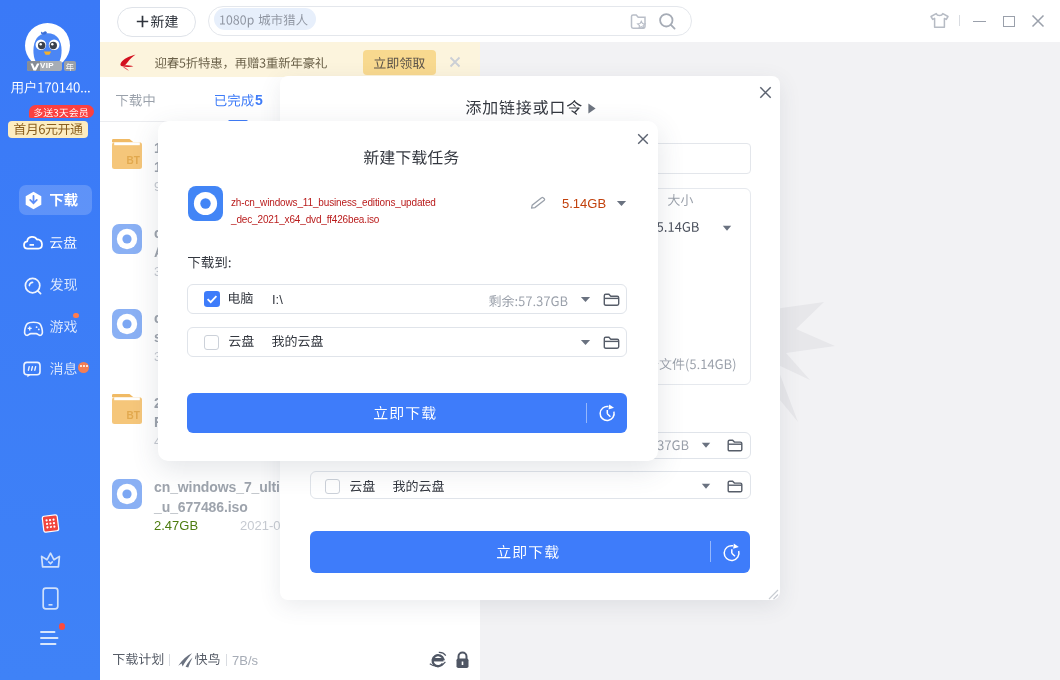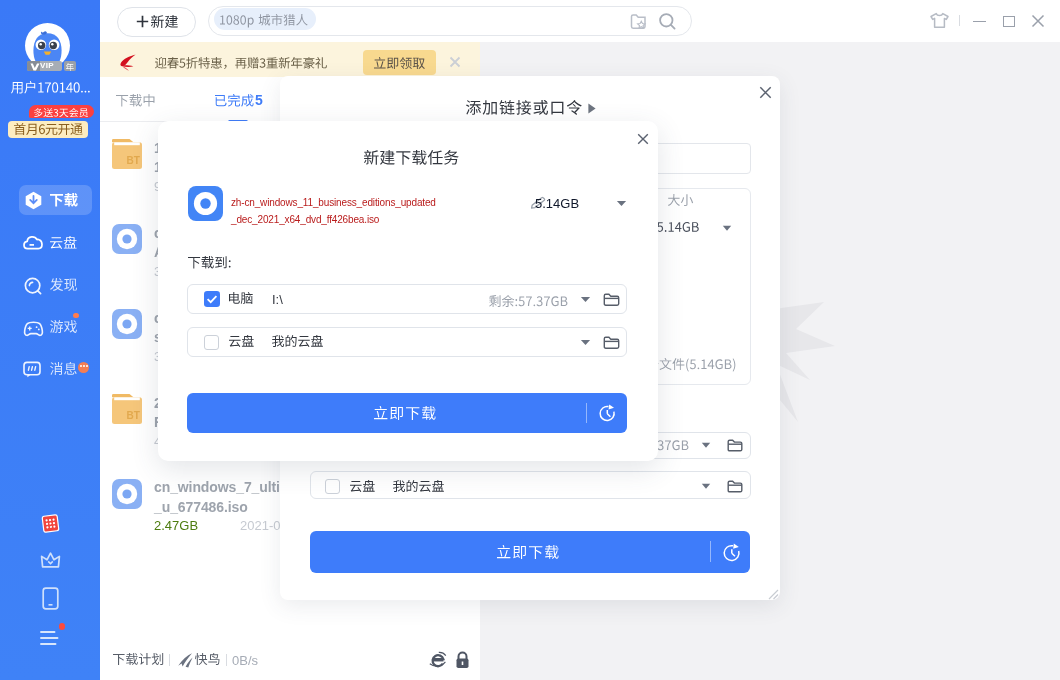--- a/index.html
+++ b/index.html
@@ -101,21 +101,21 @@
 <div class="abs" style="left:154px;top:478px;font-size:14px;font-weight:700;color:#9ea4ad;line-height:19.5px;letter-spacing:-0.1px;white-space:nowrap">cn_windows_7_ultimate_with_sp1_x64_dvd<br>_u_677486.iso</div>
 <div class="abs" style="left:154px;top:518px;font-size:13px;color:#4d7c0f">2.47GB</div>
 <div class="abs" style="left:240px;top:518px;font-size:13px;color:#c6cad1">2021-07-08</div>
 
 <div class="abs" style="left:168.5px;top:654px;width:1px;height:12px;background:#d9dce1"></div>
 <div class="abs" style="left:225.5px;top:654px;width:1px;height:12px;background:#d9dce1"></div>
 <svg class="abs" style="left:177px;top:652px" width="16" height="16" viewBox="0 0 16 16">
  <path d="M1.2 13.8 C5.5 7.5 10 3.5 15 1.2 C11 5.8 7.5 10.5 5.6 14.6 L4.6 11.6 Z" fill="#6b7280"></path>
  <path d="M8.6 14.8 C10.6 11 12.8 8.2 15.6 5.6 C13.8 9.3 12.2 12.6 11.3 15.6 Z" fill="#6b7280"></path>
 </svg>
-<div class="abs" style="left:232px;top:653px;font-size:13px;color:#a6acb6">0B/s</div>
+<div class="abs" style="left:232px;top:653px;font-size:13px;color:#a6acb6">7B/s</div>
 <svg class="abs" style="left:429px;top:651px" width="18" height="18" viewBox="0 0 18 18">
  <path d="M13.8 12.6 A5.5 5.5 0 1 1 14.4 8.2 L3.8 8.2" fill="none" stroke="#4f5664" stroke-width="2.3"></path>
  <path d="M3.4 9.3 H14.5" stroke="#4f5664" stroke-width="2.3"></path>
  <path d="M0.8 12.8 C5.5 16.5 12.5 15.8 16.4 10.8 M16.8 4.6 C15.2 2.4 12.4 1.2 9.8 1.4" fill="none" stroke="#4f5664" stroke-width="1.1"></path>
 </svg>
 <svg class="abs" style="left:454px;top:651px" width="17" height="18" viewBox="0 0 17 18">
  <path d="M4.5 8 V5.5 a4 4 0 0 1 8 0 V8" fill="none" stroke="#4f5664" stroke-width="2"></path>
  <rect x="2.5" y="7.5" width="12" height="9.5" rx="1.8" fill="#4f5664"></rect>
  <rect x="7.7" y="10.5" width="1.6" height="3.5" fill="#fff"></rect>
 </svg>
@@ -170,21 +170,21 @@
 
 <svg class="abs" style="left:188px;top:186px;z-index:40" width="35" height="35" viewBox="0 0 35 35">
  <rect width="35" height="35" rx="8" fill="#4285f6"></rect>
     <circle cx="17.5" cy="17.5" r="11.6" fill="#fff"></circle>
     <circle cx="17.5" cy="17.5" r="5.2" fill="#4285f6"></circle>
 </svg>
 <div class="abs" style="left:231px;top:195px;font-size:10px;color:#b91c1c;line-height:16.5px;letter-spacing:-0.15px;white-space:nowrap;z-index:40">zh-cn_windows_11_business_editions_updated<br>_dec_2021_x64_dvd_ff426bea.iso</div>
 <svg class="abs" style="left:530px;top:196px;z-index:40" width="17" height="13" viewBox="0 0 17 13">
  <path d="M1.6 11.8 L2.2 9.2 L11.6 1.7 Q12.3 1.1 13.1 1.7 L14.3 2.8 Q15 3.5 14.3 4.2 L4.9 11.6 L1.6 12.1 Z" fill="none" stroke="#9aa1ab" stroke-width="1.25"></path>
 </svg>
-<div class="abs" style="left:535px;top:196px;font-size:13px;color:#0f172a;z-index:40">5.14GB</div>
+<div class="abs" style="left:562px;top:196px;font-size:13px;color:#c2410c;z-index:40">5.14GB</div>
 <svg class="abs" style="left:615.5px;top:199.5px;z-index:40" width="11" height="7" viewBox="0 0 11 7">
     <path d="M0.9 0.9 L5.5 6 L10.1 0.9 Z" fill="#6a7280"></path>
   </svg>
 
 <div class="abs" style="left:187px;top:284px;width:440px;height:30px;border:1px solid #e0e4ea;border-radius:6px;z-index:40"></div>
 <svg class="abs" style="left:204px;top:291px;z-index:40" width="16" height="16" viewBox="0 0 16 16">
  <rect width="16" height="16" rx="3.2" fill="#3e7cfa"></rect>
  <path d="M3.6 8.2 L6.7 11.2 L12.4 5.2" fill="none" stroke="#fff" stroke-width="1.8"></path>
 </svg>
 <div class="abs" style="left:272px;top:292px;font-size:13px;color:#33373f;z-index:40">I:\</div>

